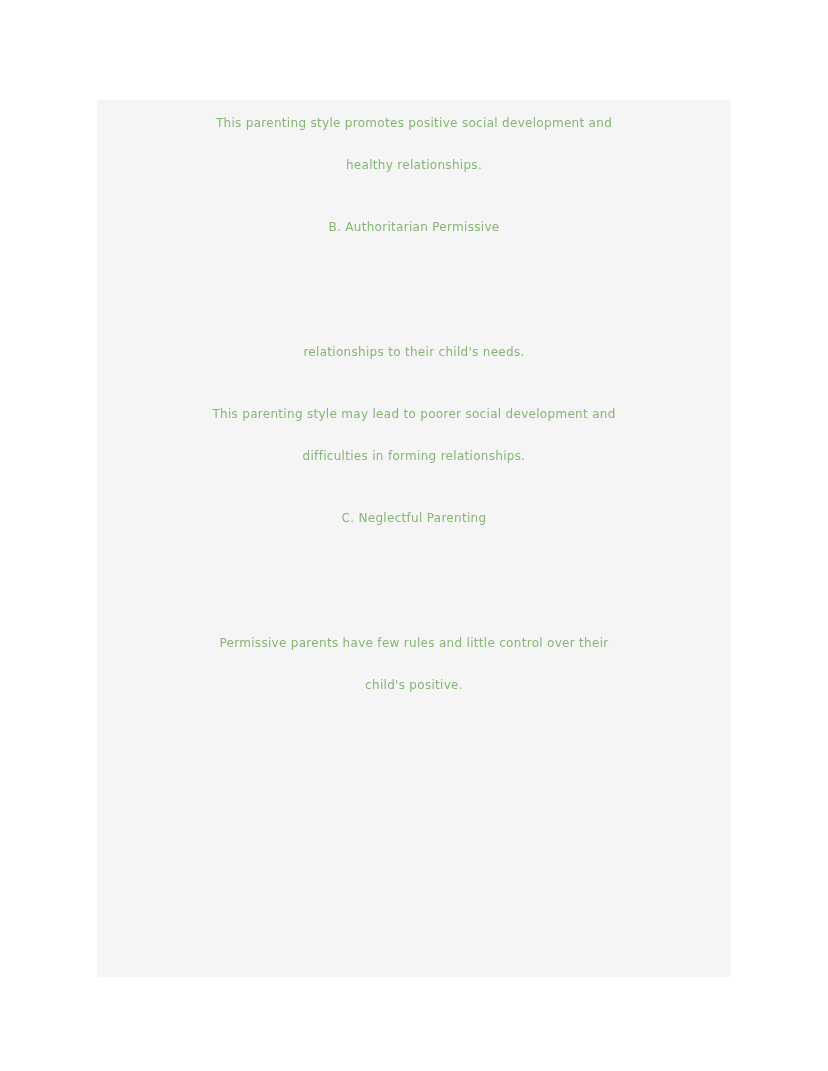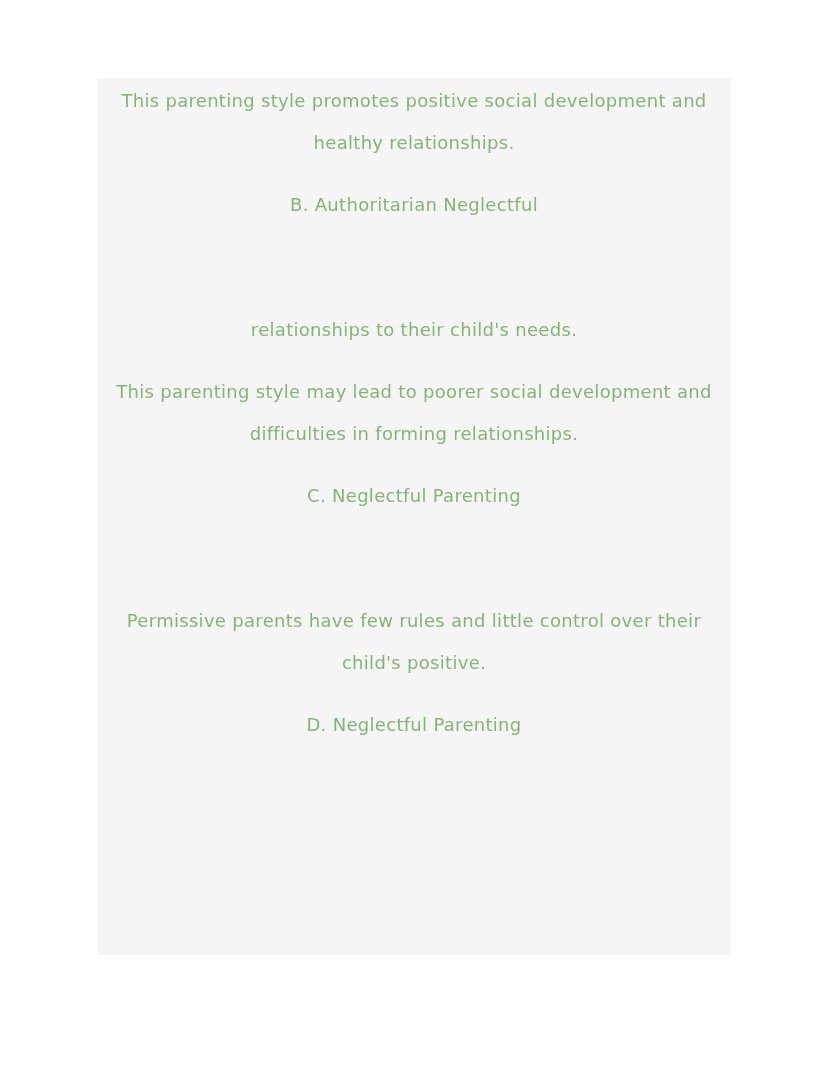--- a/index.html
+++ b/index.html
@@ -17,30 +17,30 @@
   .page {
     position: absolute;
     left: 0; top: 0;
     width: 828px;
     height: 1071px;
     background: var(--bg, #ffffff);
   }
   .panel {
     position: absolute;
     left: 97px;
-    top: 78px;
+    top: 100px;
     width: 634px;
     height: 877px;
     background: var(--panel-bg, #f5f5f6);
     overflow: hidden;
     box-sizing: border-box;
     padding-top: 2px;
     text-align: center;
     color: var(--text-color, #85b573);
-    font-size: 18px;
+    font-size: 12px;
     letter-spacing: 0.3px;
   }
   .block {
     margin: 0 0 20px 0;
   }
   .line {
     line-height: 42px;
     white-space: nowrap;
   }
   .heading {
@@ -53,37 +53,36 @@
 <body>
 
 <div class="page">
   <div class="panel">
 
     <div class="block">
       <div class="line">This parenting style promotes positive social development and</div>
       <div class="line">healthy relationships.</div>
     </div>
 
-    <div class="heading">B. Authoritarian Neglectful</div>
+    <div class="heading">B. Authoritarian Permissive</div>
 
     <div class="block">
       <div class="line">relationships to their child's needs.</div>
     </div>
 
     <div class="block">
       <div class="line">This parenting style may lead to poorer social development and</div>
       <div class="line">difficulties in forming relationships.</div>
     </div>
 
     <div class="heading">C. Neglectful Parenting</div>
 
     <div class="block">
       <div class="line">Permissive parents have few rules and little control over their</div>
       <div class="line">child's positive.</div>
     </div>
 
     <div class="block">
     </div>
 
-    <div class="heading">D. Neglectful Parenting</div>
 
   </div>
 </div>
 
 </body></html>

